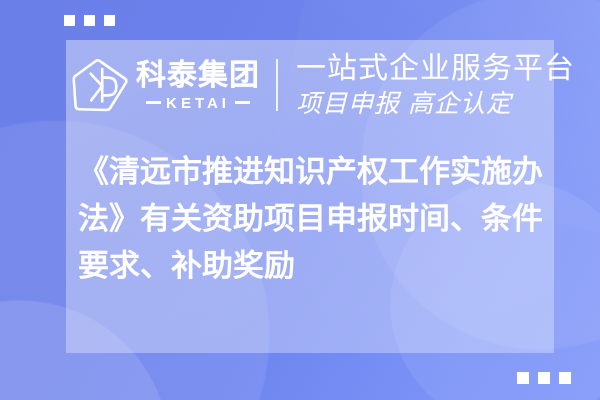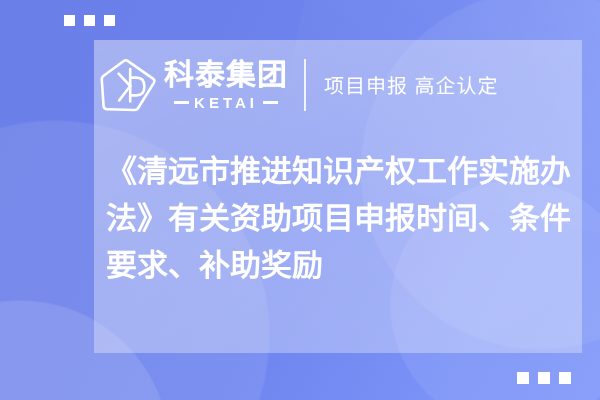--- a/index.html
+++ b/index.html
@@ -68,21 +68,20 @@
   .dots-br .dot { width: 12px; height: 12px; }
 
   
   .card {
     position: absolute;
     left: 66px;
     top: 40px;
     width: 488px;
     height: 313px;
     background: linear-gradient(155deg, rgba(255,255,255,0.40) 0%, rgba(255,255,255,0.33) 45%, rgba(255,255,255,0.30) 100%);
-    margin-left: 28px;
   }
 
   
   .brand-row {
     position: absolute;
     left: 0;
     top: 5px;
     width: 100%;
     height: 80px;
     display: flex;
@@ -147,26 +146,27 @@
     justify-content: center;
   }
   .tagline-main {
     font-size: 30px;
     color: #ffffff;
     letter-spacing: 1px;
     line-height: 1.18;
     white-space: nowrap;
   }
   .tagline-sub {
-    font-size: 20px;
+    font-size: 25px;
     color: #ffffff;
     letter-spacing: 1px;
     line-height: 1.3;
     margin-top: 2px;
     white-space: nowrap;
+    font-style: italic;
   }
 
   
   .headline {
     position: absolute;
     left: 12px;
     top: 108px;
     width: 470px;
     font-size: 31px;
     font-weight: 700;
@@ -212,20 +212,21 @@
             <span class="logo-rule"></span>
             <span class="logo-latin">KETAI</span>
             <span class="logo-rule"></span>
           </div>
         </div>
       </div>
 
       <div class="divider"></div>
 
       <div class="taglines">
+        <div class="tagline-main">一站式企业服务平台</div>
         <div class="tagline-sub">项目申报 高企认定</div>
       </div>
 
     </div>
 
     <div class="headline">《清远市推进知识产权工作实施办法》有关资助项目申报时间、条件要求、补助奖励</div>
 
   </div>
 
   <div class="dots dots-br">

